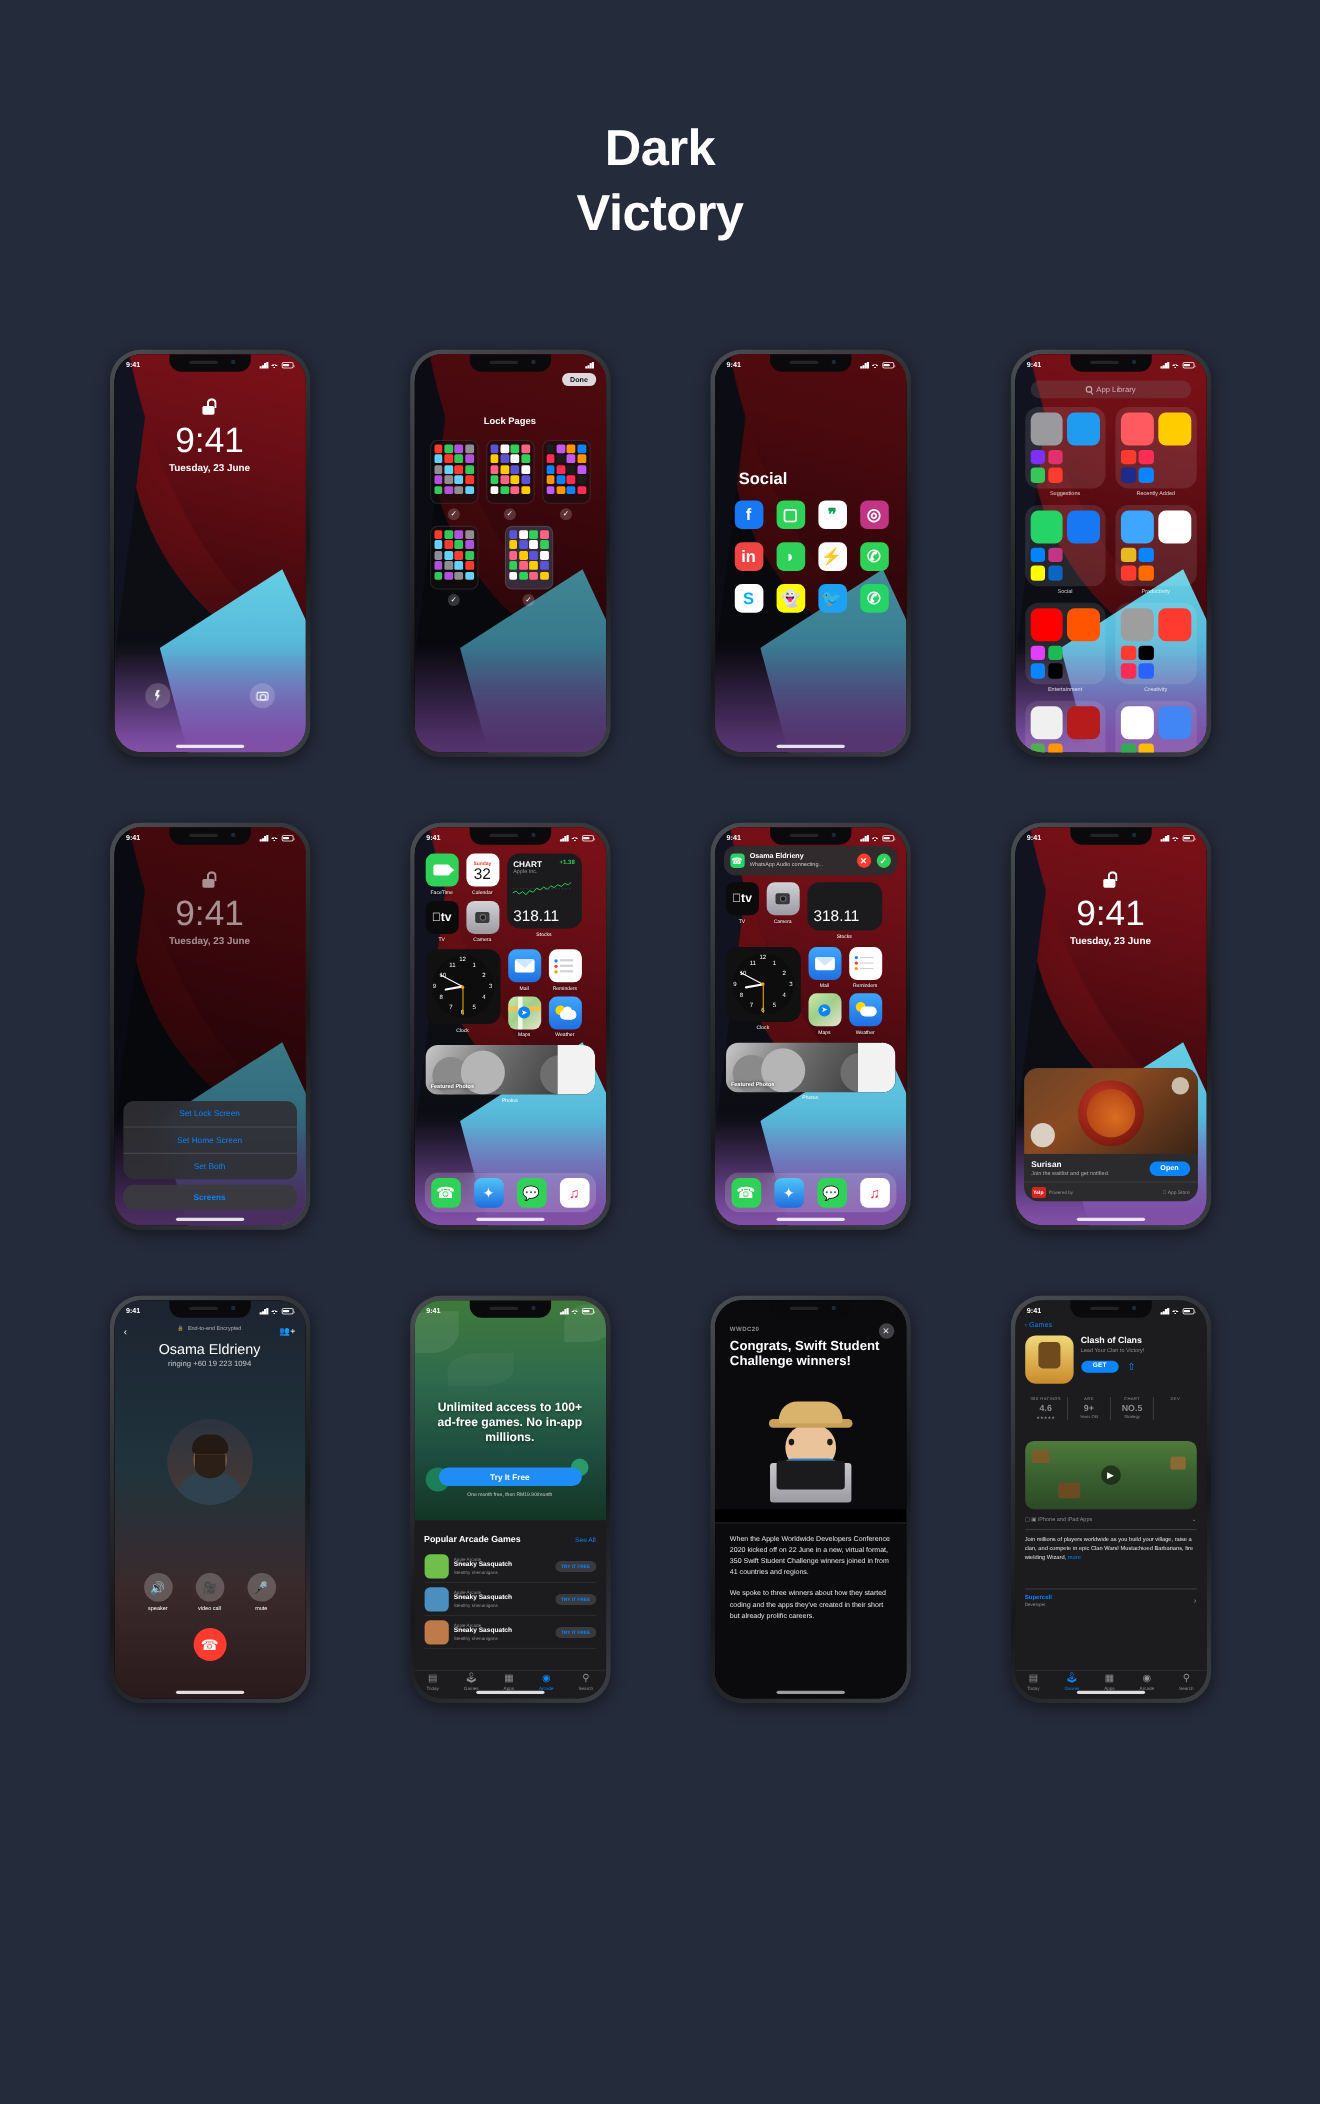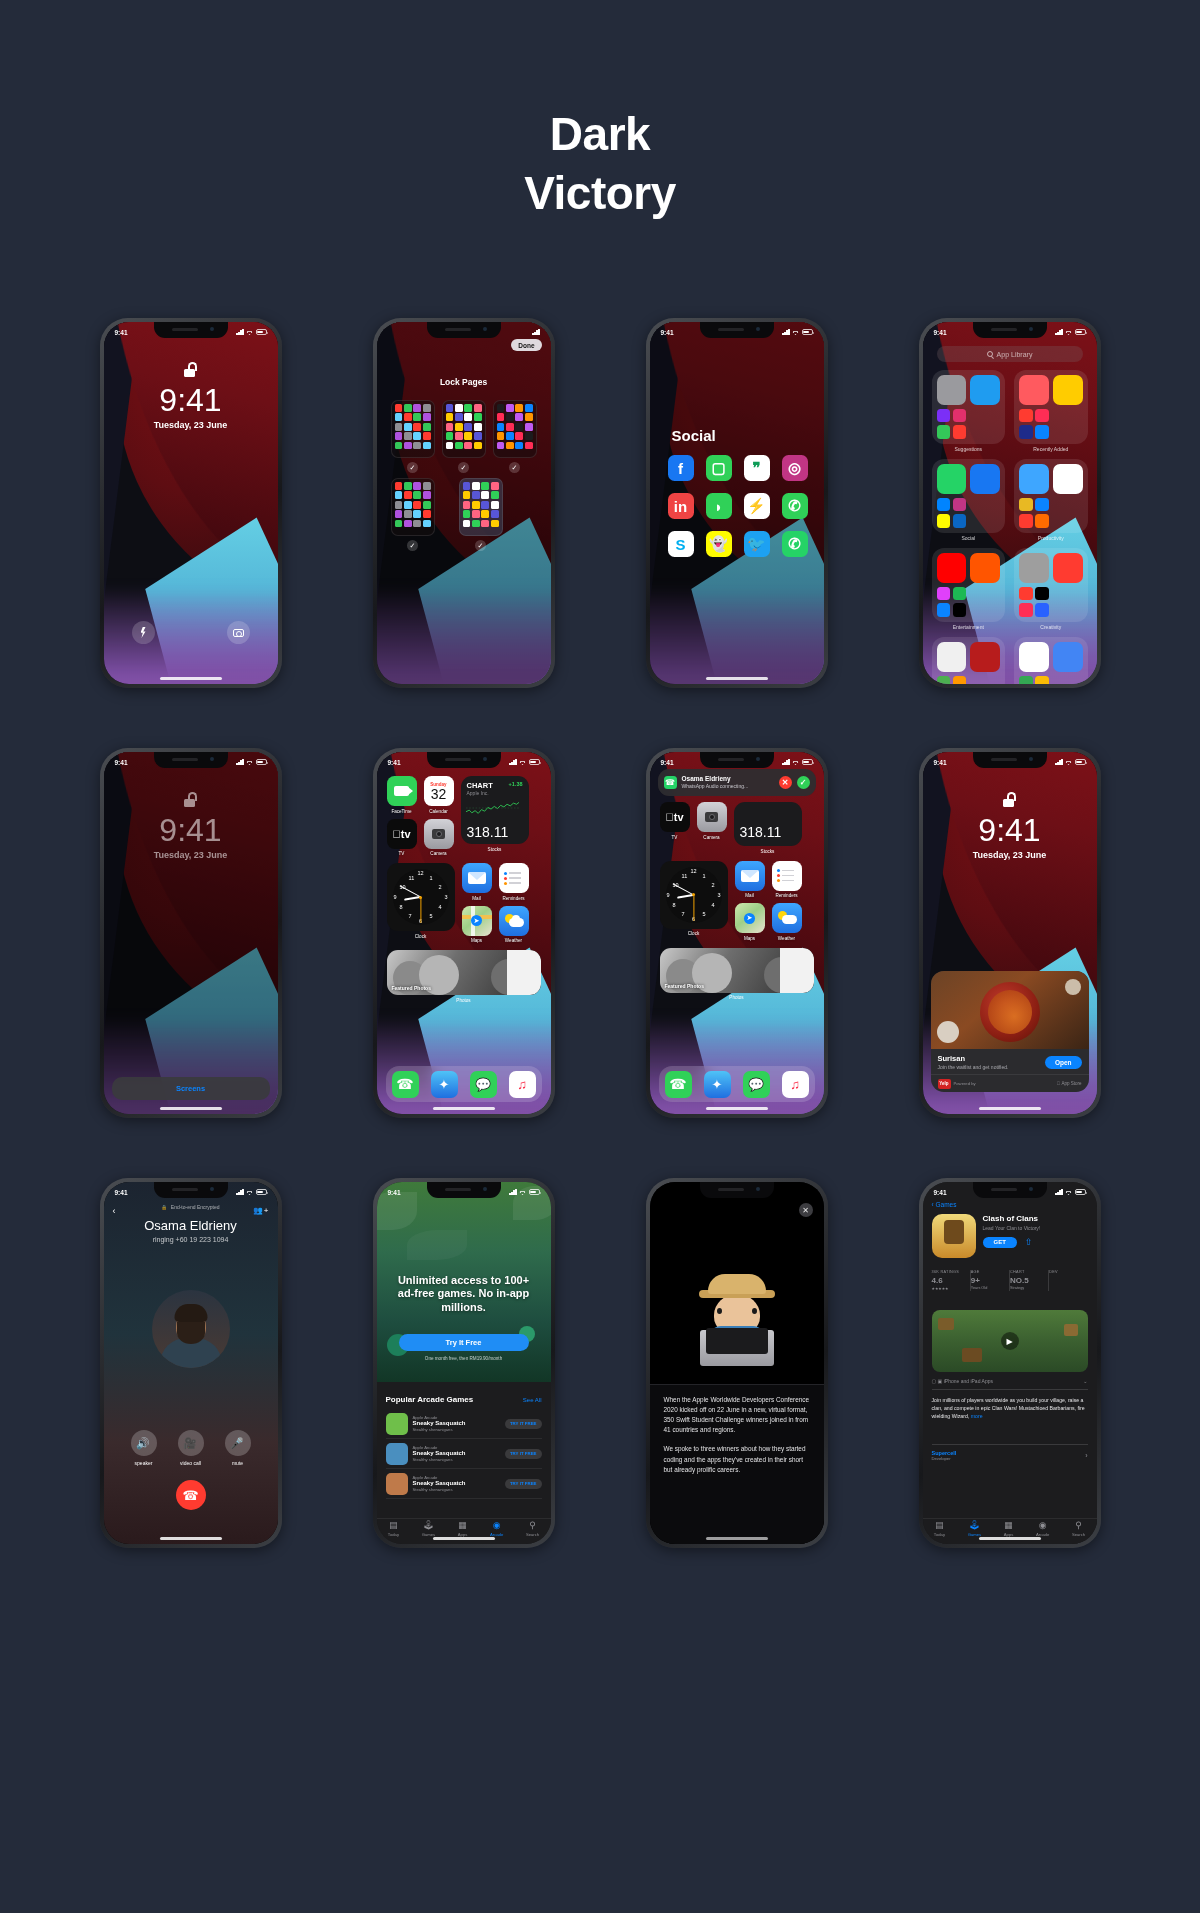--- a/index.html
+++ b/index.html
@@ -273,21 +273,21 @@
   .as-ico{width:44px;height:44px;border-radius:10px;flex:0 0 auto;overflow:hidden;position:relative;
     background:linear-gradient(180deg,#f0d97a,#c98a2a);}
   .as-ico .bar{position:absolute;left:50%;top:6px;transform:translateX(-50%);width:20px;height:24px;border-radius:4px;background:#6e4a1c;}
   .as-meta{flex:1;}
   .as-title{color:#fff;font-size:8px;font-weight:bold;}
   .as-sub{color:#8e8e93;font-size:5px;margin-top:1.5px;}
   .as-cta{display:flex;align-items:center;gap:8px;margin-top:6px;}
   .get{background:#0a84ff;color:#fff;font-size:6px;font-weight:bold;padding:2.5px 11px;border-radius:9px;}
   .share{color:#0a84ff;font-size:9px;}
   .as-stats{position:absolute;top:88px;left:9px;right:9px;display:flex;justify-content:space-between;z-index:18;}
-  .st{flex:1;text-align:left;border-right:.5px solid #3a3a3c;}
+  .st{flex:1;text-align:center;border-right:.5px solid #3a3a3c;}
   .st:last-child{border-right:none;}
   .st .k{color:#8e8e93;font-size:3.8px;letter-spacing:.3px;}
   .st .v{color:#8e8e93;font-size:8px;font-weight:bold;margin-top:2px;}
   .st .u{color:#8e8e93;font-size:3.8px;margin-top:1px;}
   .as-shot{position:absolute;top:128px;left:9px;right:9px;height:62px;border-radius:8px;overflow:hidden;z-index:18;
     background:linear-gradient(180deg,#4f7a3a,#3b6030 50%,#2b4a26);}
   .as-shot .play{position:absolute;left:50%;top:50%;transform:translate(-50%,-50%);width:18px;height:18px;border-radius:50%;
     background:rgba(0,0,0,.45);display:flex;align-items:center;justify-content:center;color:#fff;font-size:8px;}
   .as-dev{position:absolute;top:196px;left:9px;right:9px;color:#8e8e93;font-size:5px;
     display:flex;justify-content:space-between;align-items:center;border-bottom:.5px solid #3a3a3c;padding-bottom:5px;z-index:18;}
@@ -729,20 +729,25 @@
         </div>
         <div class="lock-wrap" style="opacity:.55;">
           <div class="lock-icon">
               <div class="shackle"></div>
               <div class="body"></div>
             </div>
           <div class="lock-time">9:41</div>
           <div class="lock-date">Tuesday, 23 June</div>
         </div>
         <div style="position:absolute;bottom:14px;left:8px;right:8px;z-index:24;">
+          <div style="background:rgba(48,48,52,.92);border-radius:10px;overflow:hidden;backdrop-filter:blur(10px);">
+            <div style="color:#0a84ff;font-size:7.5px;text-align:center;padding:7px 0;border-bottom:.5px solid rgba(255,255,255,.12);">Set Lock Screen</div>
+            <div style="color:#0a84ff;font-size:7.5px;text-align:center;padding:7px 0;border-bottom:.5px solid rgba(255,255,255,.12);">Set Home Screen</div>
+            <div style="color:#0a84ff;font-size:7.5px;text-align:center;padding:7px 0;">Set Both</div>
+          </div>
           <div style="margin-top:5px;background:rgba(58,58,62,.95);border-radius:10px;color:#0a84ff;font-size:7.5px;
                       font-weight:bold;text-align:center;padding:7px 0;">Screens</div>
         </div>
         <div class="homebar"></div>
       </div>
     </div>
 
     <div class="phone">
       <div class="screen">
         <div class="wall">
@@ -1275,20 +1280,24 @@
     </div>
 
     <div class="phone">
       <div class="screen" style="background:#0b0b0d;">
         <div class="story"></div>
         <div class="notch">
             <div class="speaker"></div>
             <div class="cam"></div>
           </div>
         <div class="story-x">✕</div>
+        <div class="story-top">
+          <div class="story-kicker">WWDC20</div>
+          <div class="story-h">Congrats, Swift Student Challenge winners!</div>
+        </div>
         <div class="memoji">
           <div class="mj-face"></div>
           <div class="mj-eye" style="left:26px;"></div>
           <div class="mj-eye" style="right:26px;"></div>
           <div class="mj-brim"></div>
           <div class="mj-hat"></div>
           <div class="mj-body"></div>
           <div class="mj-lap"></div>
           <div class="mj-scr"></div>
         </div>

